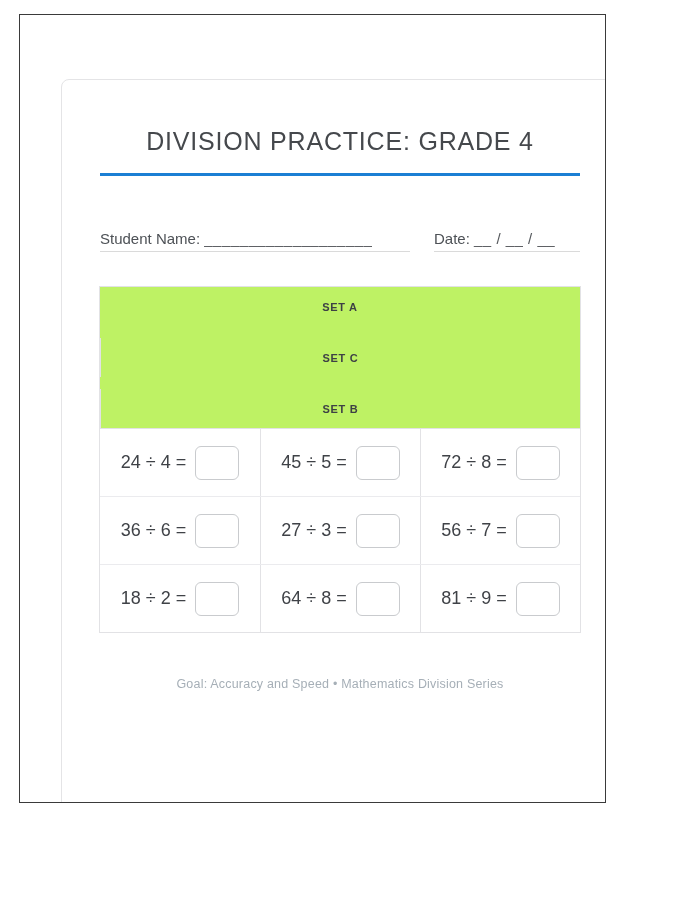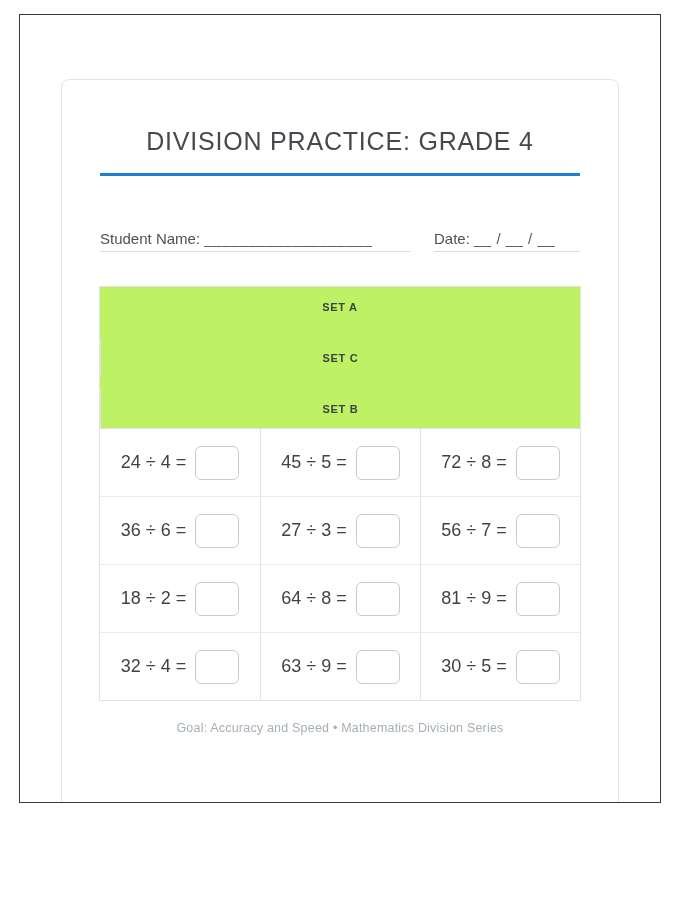--- a/index.html
+++ b/index.html
@@ -1,21 +1,21 @@
 <!DOCTYPE html>
 <html><head>
 <meta charset="utf-8">
 <style>
   html,body{margin:0;padding:0;}
   body{
     width:700px;height:900px;background:#ffffff;position:relative;
     font-family:"Liberation Sans",sans-serif;
   }
   .frame{
-    position:absolute;left:19px;top:14px;width:642px;height:789px;
+    position:absolute;left:19px;top:14px;width:587px;height:789px;
     border:1.5px solid #3a3a3a;background:#fff;overflow:hidden;box-sizing:border-box;
   }
   .card{
     position:absolute;left:41px;top:64px;width:558px;height:745px;
     border:1px solid #e4e4e6;border-radius:8px;background:#fff;box-sizing:border-box;
   }
   .title{
     margin:46px 10px 0;text-align:center;font-size:25px;font-weight:400;
     color:#45484c;letter-spacing:0.8px;line-height:30px;
   }
@@ -36,21 +36,21 @@
   .th + .th{border-left:1px solid #e2e2e5;}
   .trow{display:grid;grid-template-columns:1fr 1fr 1fr;}
   .trow + .trow{border-top:1px solid #ebebee;}
   .cell{height:67px;display:flex;align-items:center;justify-content:center;gap:9px;}
   .cell + .cell{border-left:1px solid #e2e2e5;}
   .ptext{font-size:18px;color:#3f4247;}
   .abox{
     width:44px;height:34px;border:1px solid #c9cbce;border-radius:6px;background:#fff;
     outline:none;font-size:16px;text-align:center;color:#3f4247;padding:0;box-sizing:border-box;
   }
-  .footer{margin-top:20px;text-align:center;font-size:12.5px;color:#a6afb7;letter-spacing:0.2px;}
+  .footer{margin-top:44px;text-align:center;font-size:12.5px;color:#a6afb7;letter-spacing:0.2px;}
 </style>
 </head>
 <body>
 
 <div class="frame">
   <div class="card">
 
     <h1 class="title">DIVISION PRACTICE: GRADE 4</h1>
     <div class="divider" style="background: rgb(27, 127, 212);"></div>
 
@@ -111,32 +111,18 @@
           <span class="ptext">64 ÷ 8 =</span>
           <input class="abox" type="text" placeholder="" style="">
         </div>
         <div class="cell">
           <span class="ptext">81 ÷ 9 =</span>
           <input class="abox" type="text" placeholder="" style="">
         </div>
       </div>
 
 
-      <div class="trow">
-        <div class="cell">
-          <span class="ptext">32 ÷ 4 =</span>
-          <input class="abox" type="text" placeholder="" style="">
-        </div>
-        <div class="cell">
-          <span class="ptext">63 ÷ 9 =</span>
-          <input class="abox" type="text" placeholder="" style="">
-        </div>
-        <div class="cell">
-          <span class="ptext">30 ÷ 5 =</span>
-          <input class="abox" type="text" placeholder="" style="">
-        </div>
-      </div>
 
     </div>
 
     <div class="footer">Goal: Accuracy and Speed • Mathematics Division Series</div>
   </div>
 </div>
 
 </body></html>

